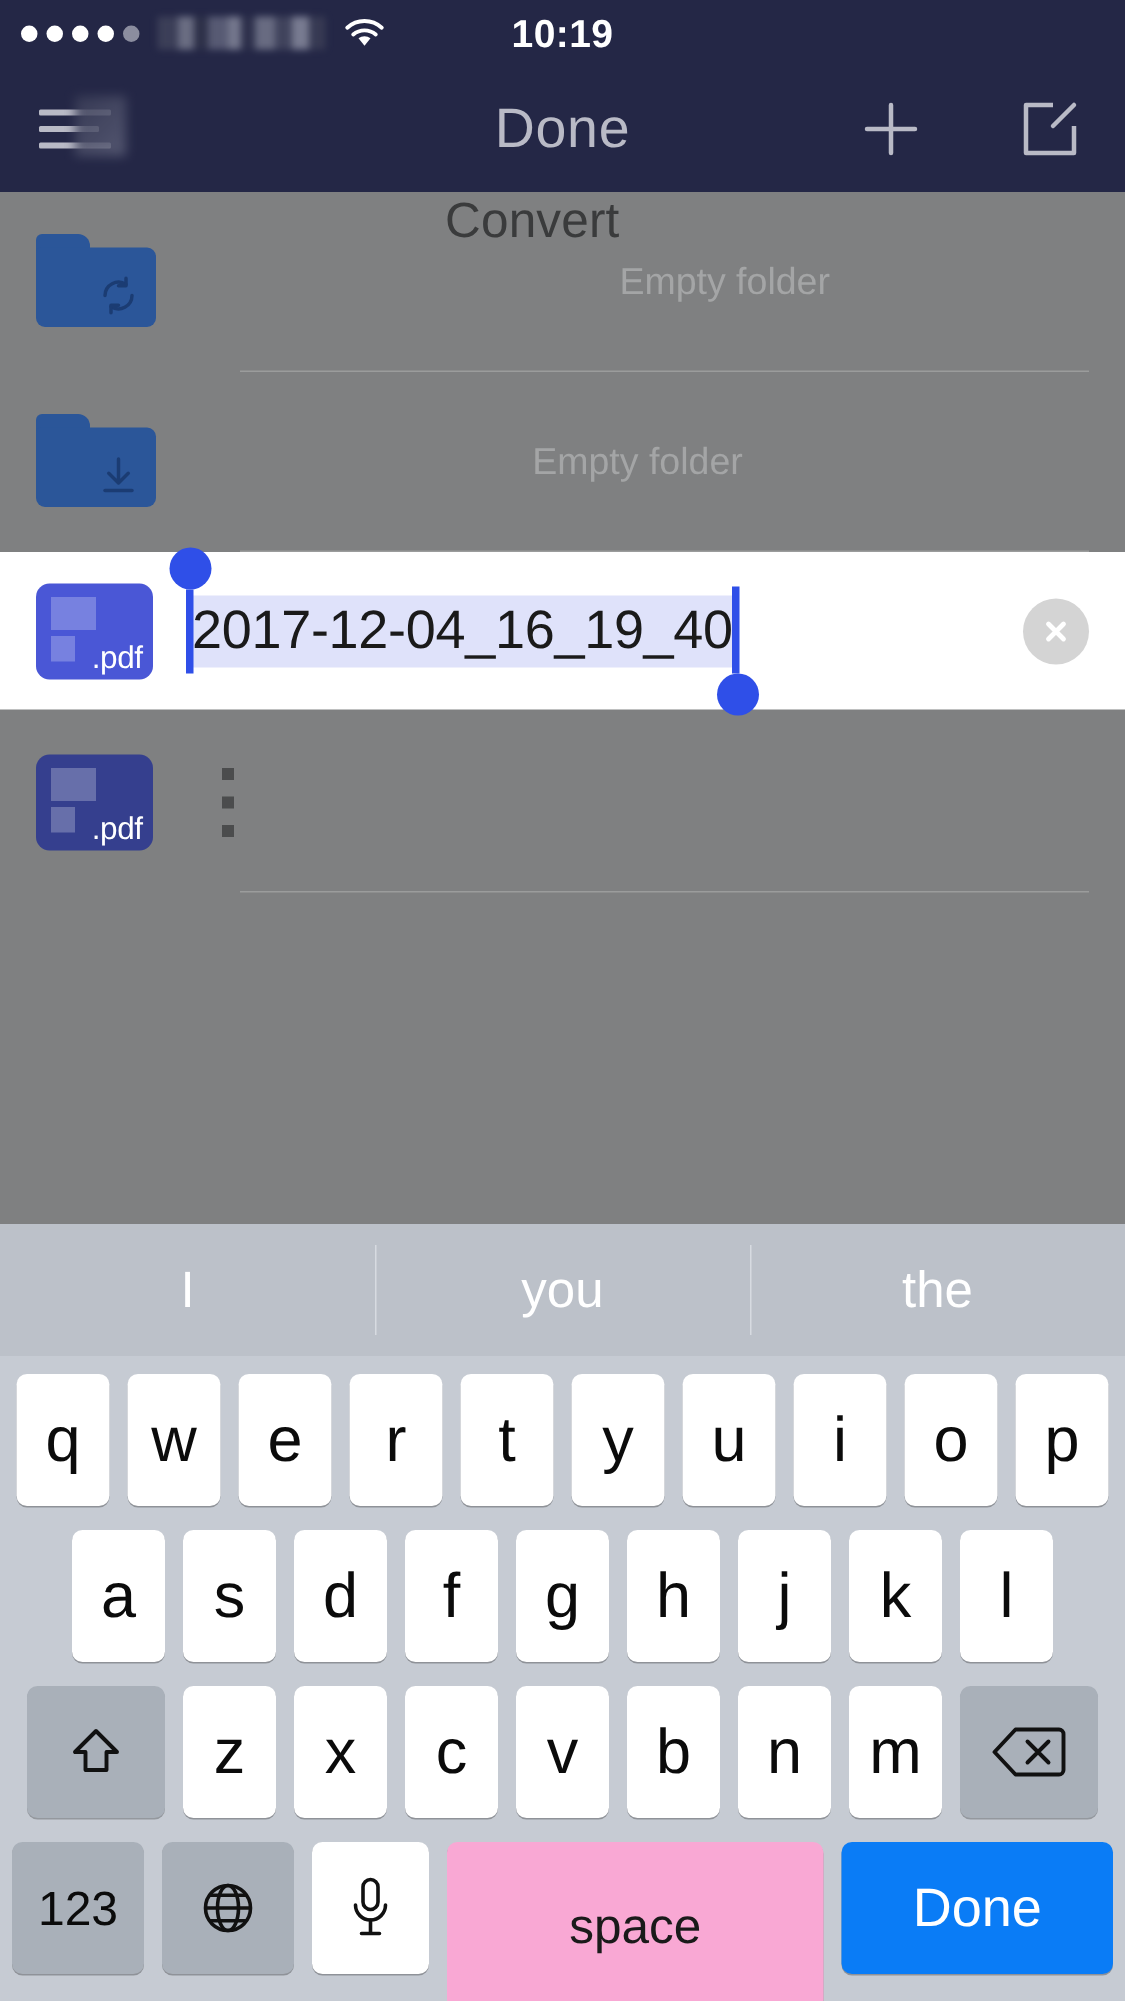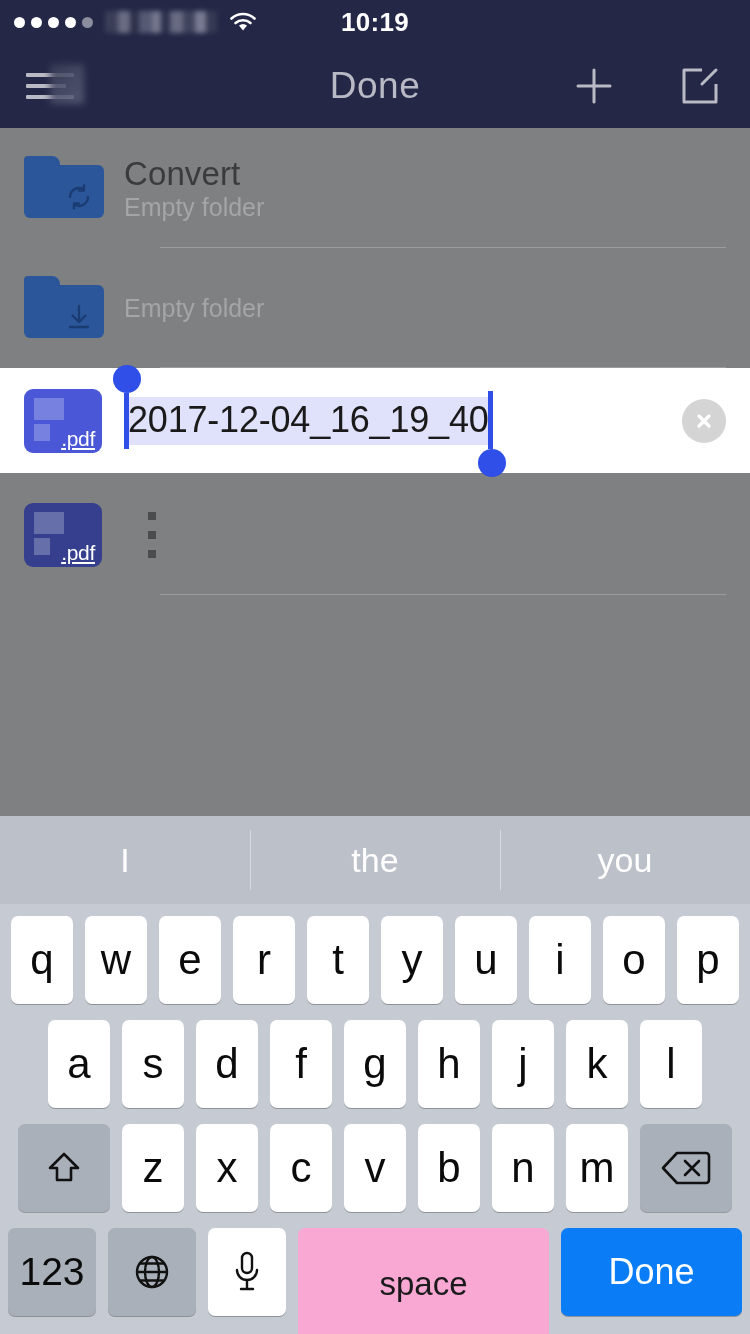--- a/index.html
+++ b/index.html
@@ -74,24 +74,24 @@
   .folder-glyph { position:absolute; right:10px; bottom:6px; }
 
   .pdficon { width:78px; height:64px; background:#4a57d6; border-radius:9px;
     position:relative; overflow:hidden; }
   .pdficon.dim { background:#353f8e; }
   .pdf-b1 { position:absolute; left:10px; top:9px; width:30px; height:22px;
     background:rgba(255,255,255,.25); }
   .pdf-b2 { position:absolute; left:10px; top:35px; width:16px; height:17px;
     background:rgba(255,255,255,.25); }
   .pdf-ext { position:absolute; right:7px; bottom:2px; color:#fff;
-    font-size:21px; font-weight:400; letter-spacing:-.3px;text-decoration:underline; }
+    font-size:21px; font-weight:400; letter-spacing:-.3px; }
 
   .row-main { flex:1; min-width:0; position:relative; height:100%;
-    display:flex; flex-direction:column; justify-content:center; }
+    display:flex; flex-direction:row; justify-content:center; }
   .row-title { font-size:33px; color:#3a3b3c; font-weight:400; letter-spacing:.1px;
     white-space:nowrap; }
   .row-sub { font-size:25px; color:#a4a5a6; display:flex;
     align-items:center; gap:22px; }
   .row-sub .pages { display:flex; align-items:center; gap:12px; }
   .divider { position:absolute; left:0; right:0; bottom:0; height:1px;
     background:rgba(255,255,255,.22); }
   .row .divider { left:160px; right:24px; }
 
   .kebab { width:56px; display:flex; flex-direction:column; align-items:center;
@@ -122,21 +122,21 @@
     width:1px; background:#d7dbe1; }
   .kb-body { padding:12px 6px 0; }
   .kb-row { display:flex; justify-content:center; gap:12px; margin-bottom:16px; }
   .key { width:62px; height:88px; background:#fff; border-radius:7px;
     box-shadow:0 1px 0 rgba(0,0,0,.28); display:flex; align-items:center;
     justify-content:center; font-size:42px; color:#0b0b0b; font-weight:400; }
   .kb-row.r2 { padding:0 34px; }
   .kb-row.r3 { padding:0 2px; gap:12px; }
   .key.wide { width:92px; background:#a9b0b9; box-shadow:0 1px 0 rgba(0,0,0,.25); }
   .kb-row.r4 { gap:12px; padding:0 2px; margin-bottom:0; }
-  .key.fn { width:88px; height:88px; background:#a9b0b9; font-size:39px; }
+  .key.fn { width:88px; height:88px; background:#a9b0b9; font-size:32px; }
   .key.mic { width:78px; height:88px; background:#fff; }
   .key.space { flex:1; height:112px; background:#f9a8d4; font-size:33px; color:#1a1a1a; }
   .key.done { width:181px; height:88px; background:#0a7cf6; color:#fff; font-size:36px; }
   .kb-bottom { height:42px; }
   svg { display:block; }
 </style>
 </head>
 <body>
 
 <div id="app">
@@ -266,22 +266,22 @@
           <i></i>
           <i></i>
       </div>
       <div class="divider"></div>
     </div>
   </div>
 
   <div class="keyboard">
     <div class="suggest">
       <div class="sg">I</div>
+      <div class="sg">you</div>
       <div class="sg">the</div>
-      <div class="sg">you</div>
     </div>
 
     <div class="kb-body">
       <div class="kb-row r1">
         <div class="key">q</div>
         <div class="key">w</div>
         <div class="key">e</div>
         <div class="key">r</div>
         <div class="key">t</div>
         <div class="key">y</div>

